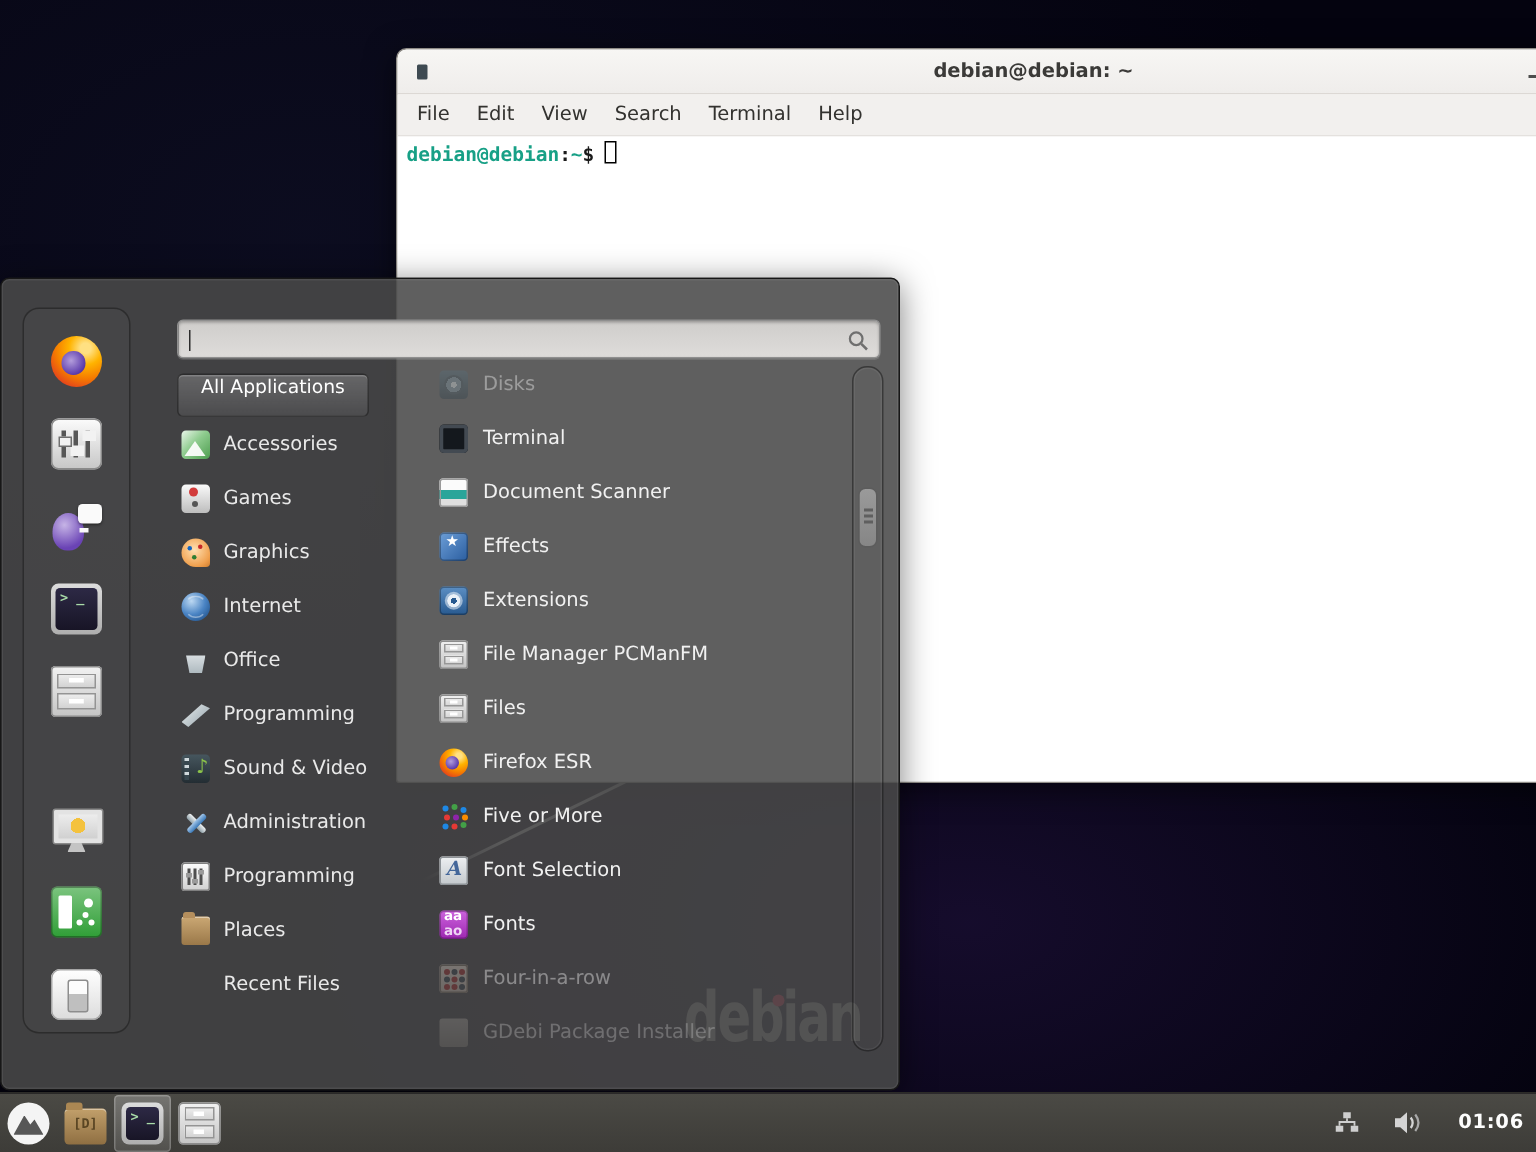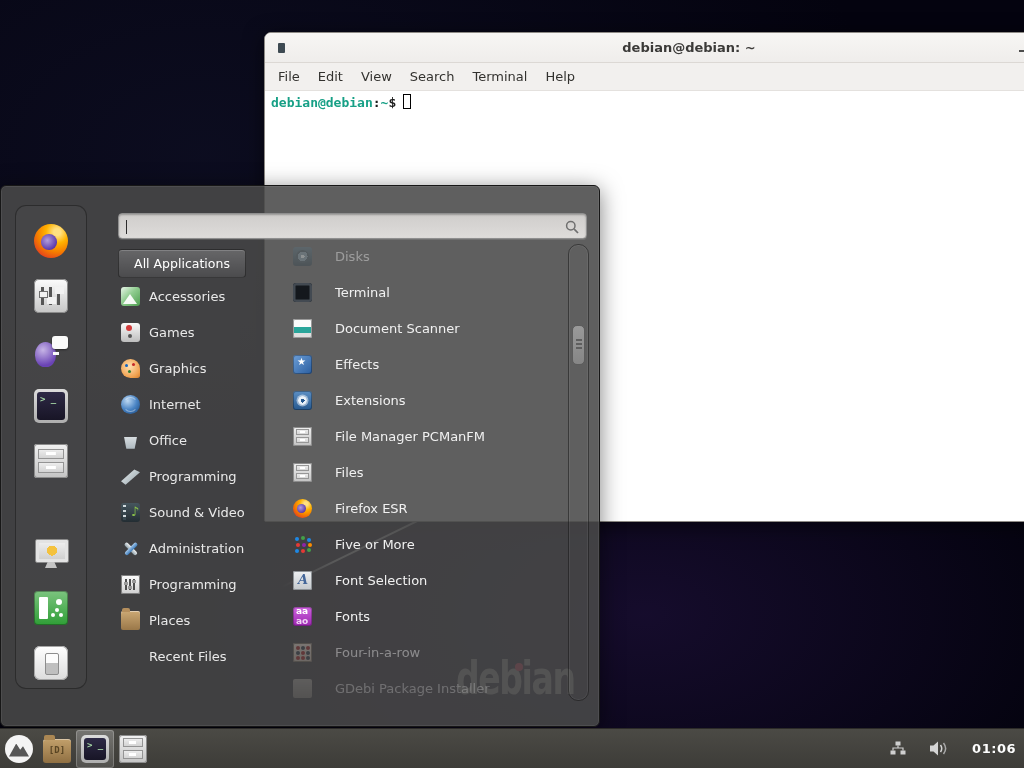--- a/index.html
+++ b/index.html
@@ -74,28 +74,28 @@
     box-shadow:inset 0 1px 2px rgba(0,0,0,.28), 0 1px 0 rgba(255,255,255,.12);}
   .search-input{position:absolute;inset:0;background:transparent;border:none;outline:none;
     font:13px "DejaVu Sans",sans-serif;color:#222;padding:0 26px 0 10px;}
   .search-caret{position:absolute;left:7px;top:6px;width:1px;height:14px;background:#2c2c2c;}
   .search-glass{position:absolute;right:7px;top:6px;width:14px;height:14px;}
 
   
   .all-apps-btn{position:absolute;left:117px;top:63px;width:128px;height:29px;border-radius:4px;
     background:linear-gradient(rgba(255,255,255,.20),rgba(255,255,255,.06));
     border:1px solid rgba(20,20,20,.55);box-shadow:inset 0 1px 0 rgba(255,255,255,.18);
-    display:flex;align-items:center;justify-content:center;
+    display:flex;justify-content:center;
     color:#fff;font-size:12.5px;}
 
   
   .cat-list{position:absolute;left:117px;top:92px;width:160px;}
   .cat-row{height:36px;display:flex;align-items:center;gap:9px;padding-left:3px;color:#e9e9e9;font-size:13px;}
   .app-list{position:absolute;left:280px;top:52px;width:284px;}
-  .app-row{height:36px;display:flex;align-items:center;gap:23px;padding-left:12px;color:#f1f1f1;font-size:13px;}
+  .app-row{height:36px;display:flex;align-items:center;gap:10px;padding-left:12px;color:#f1f1f1;font-size:13px;}
   .app-row.dim{opacity:.42;}
   .app-row.dim2{opacity:.26;}
 
   
   .menu-scroll-track{position:absolute;left:567px;top:58px;width:21px;height:457px;
     border:1px solid rgba(20,20,20,.5);border-radius:10px;box-shadow:inset 0 0 0 1px rgba(255,255,255,.06);}
   .menu-scroll-thumb{position:absolute;left:571px;top:139px;width:13px;height:40px;border-radius:5px;
     background:linear-gradient(#9a9a9a,#868686);border:1px solid #5c5c5c;}
   .menu-scroll-thumb::after{content:"";position:absolute;left:2.5px;top:17px;width:6px;height:2px;background:#5f5f5f;
     box-shadow:0 4px 0 #5f5f5f,0 -4px 0 #5f5f5f;}

